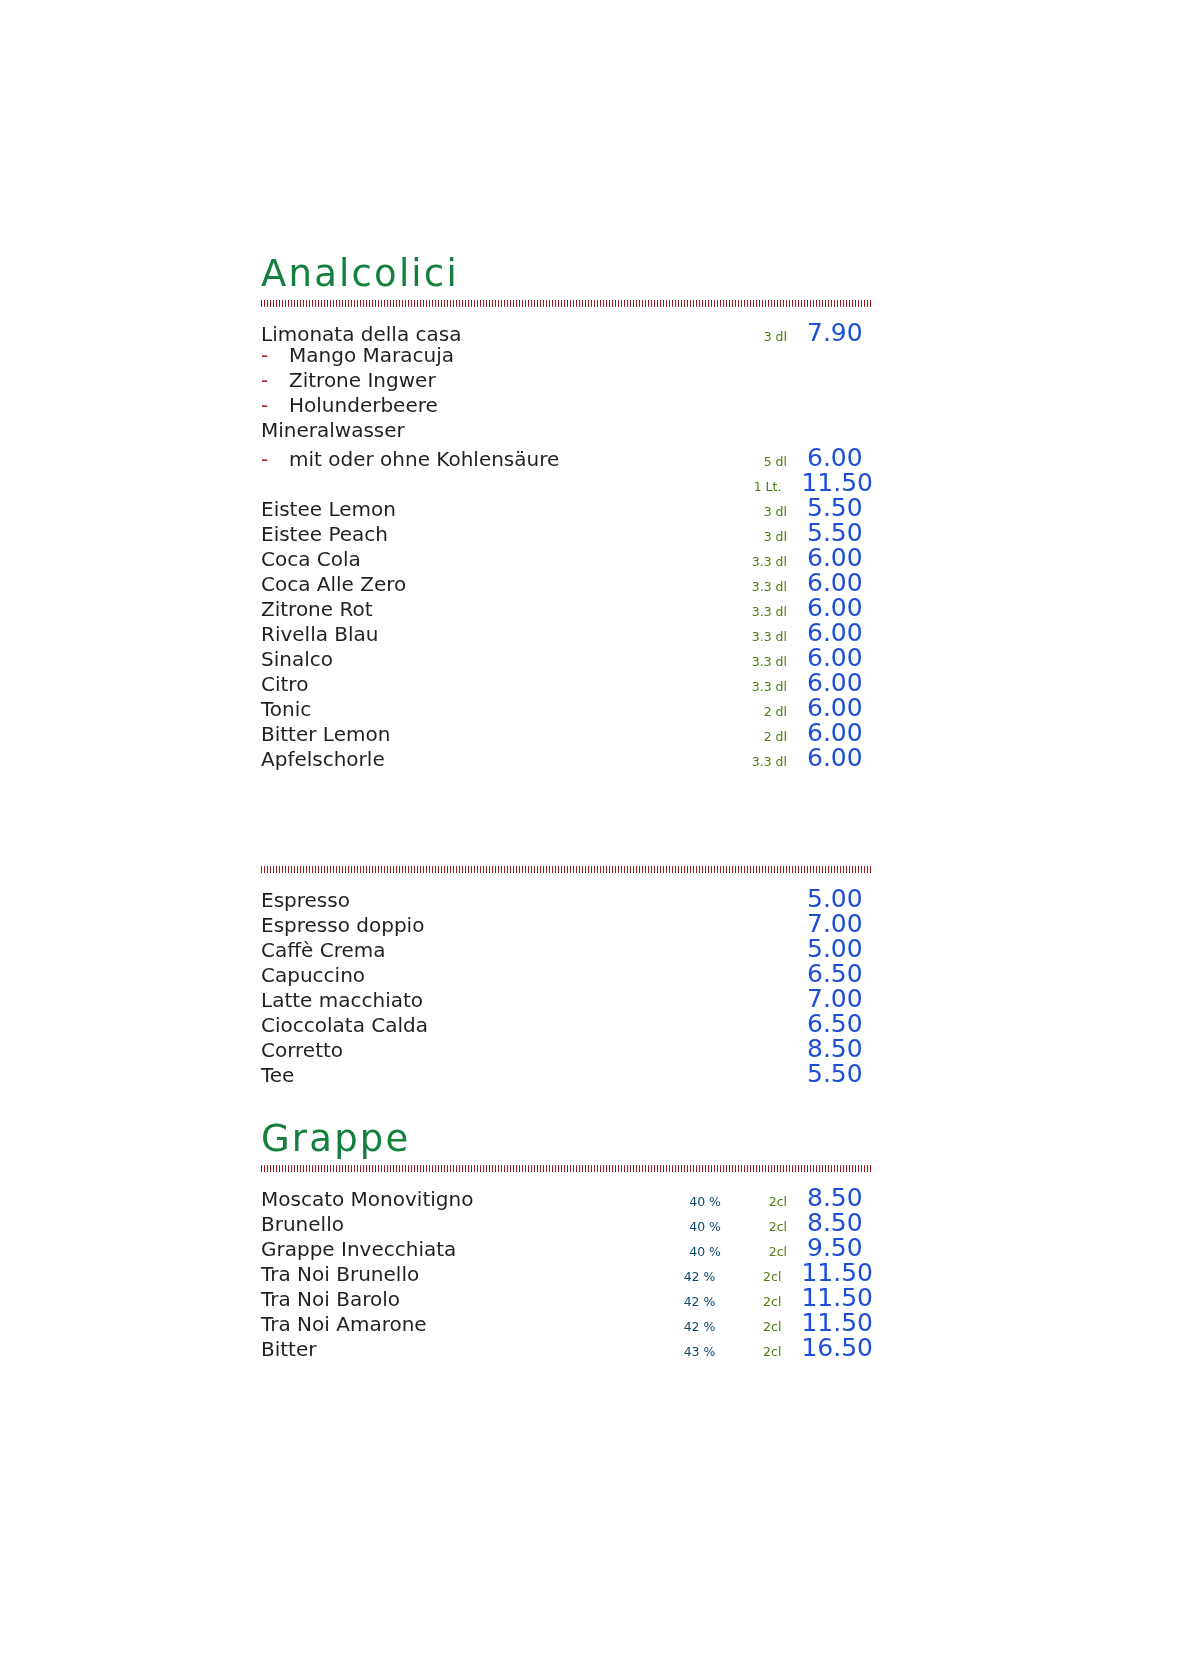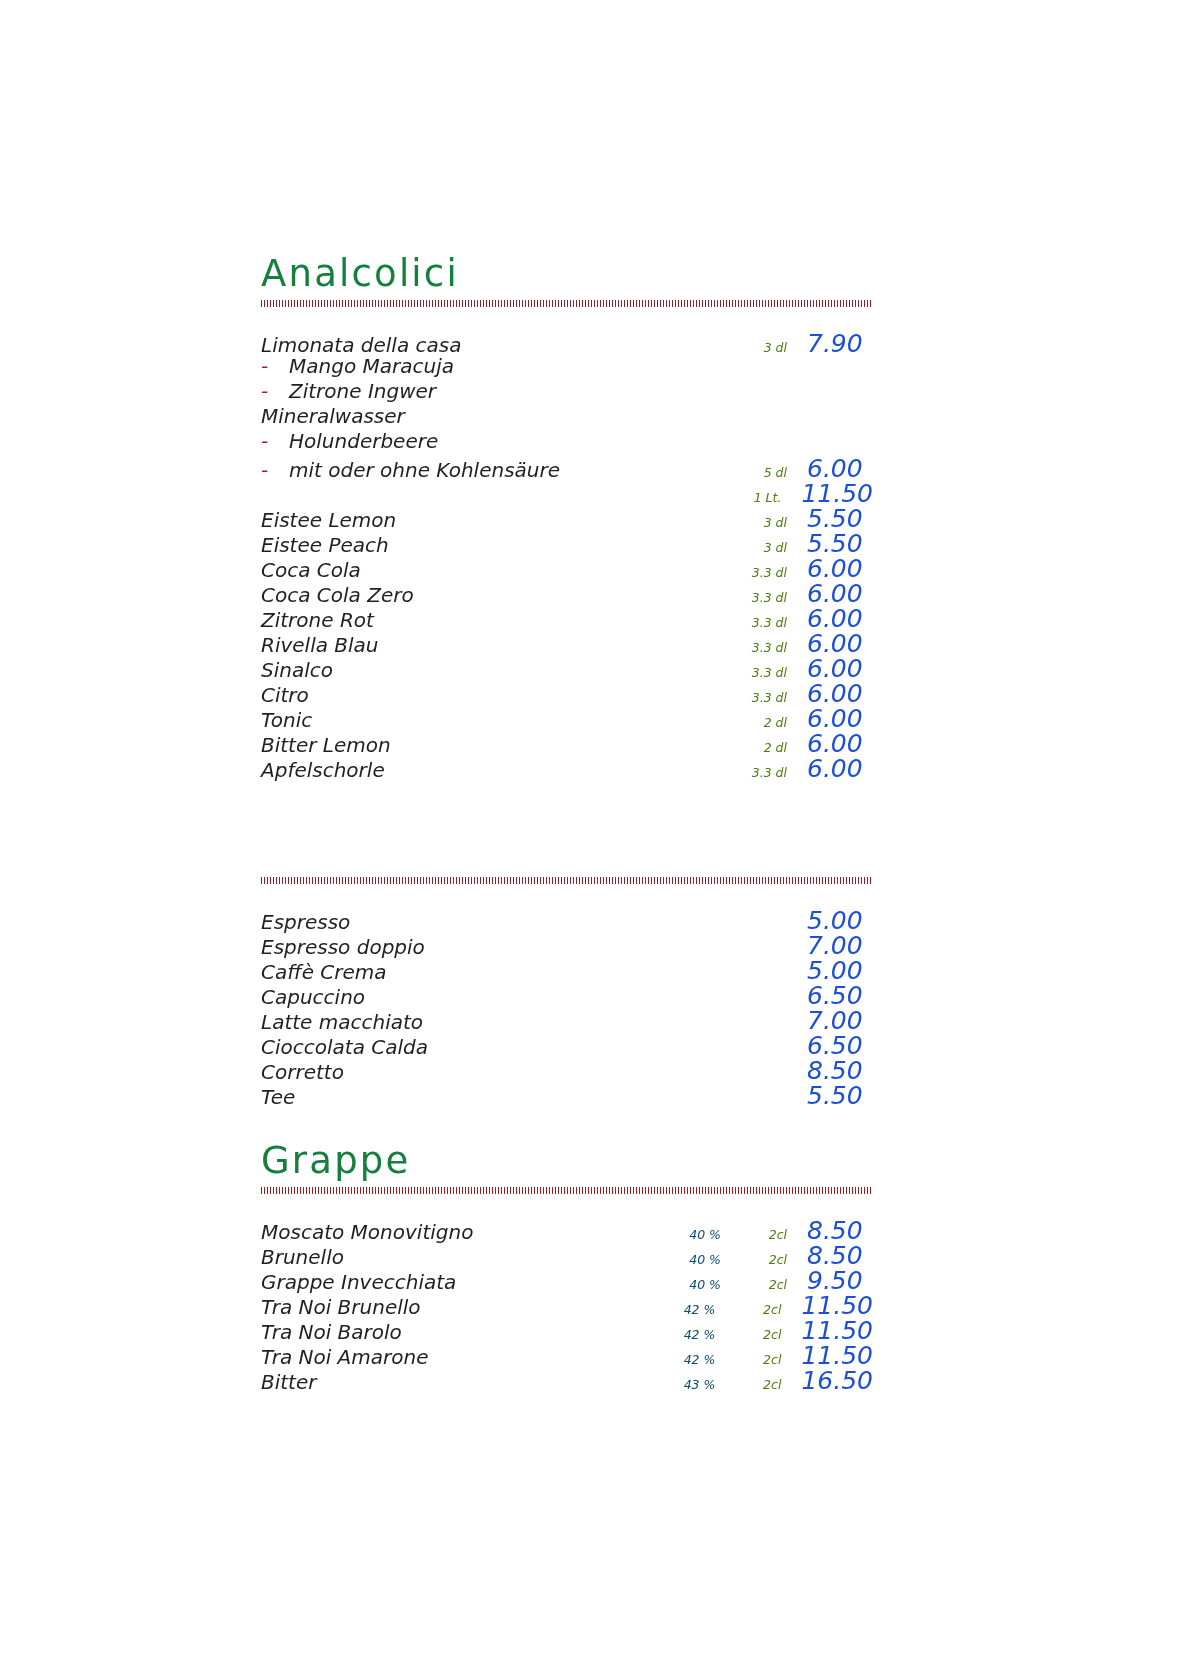--- a/index.html
+++ b/index.html
@@ -57,21 +57,21 @@
       to right,
       #9e1b20 0px, #9e1b20 1px,
       rgba(255,255,255,0) 1px, rgba(255,255,255,0) 3px
     );
     background-size: 100% 7px;
     background-repeat: repeat-x;
     background-position: 0 0;
   }
 
   
-  .items { margin-top: 22px; font-style: italic; }
+  .items { margin-top: 11px; }
 
   .row {
     display: flex;
     align-items: baseline;
     height: 25px;
   }
 
   .row .name {
     flex: 0 0 auto;
     font-size: 20px;
@@ -140,34 +140,34 @@
           <div class="size"></div>
           <div class="price"></div>
         </div>
         <div class="row sub">
           <div class="name"><span class="dash">-</span><span class="txt">Zitrone Ingwer</span></div>
           <div class="spacer"></div>
           <div class="pct"></div>
           <div class="size"></div>
           <div class="price"></div>
         </div>
-        <div class="row">
-          <div class="name">Mineralwasser</div>
-          <div class="spacer"></div>
-          <div class="pct"></div>
-          <div class="size"></div>
-          <div class="price"></div>
-        </div>
         <div class="row sub">
           <div class="name"><span class="dash">-</span><span class="txt">Holunderbeere</span></div>
           <div class="spacer"></div>
           <div class="pct"></div>
           <div class="size"></div>
           <div class="price"></div>
         </div>
+        <div class="row">
+          <div class="name">Mineralwasser</div>
+          <div class="spacer"></div>
+          <div class="pct"></div>
+          <div class="size"></div>
+          <div class="price"></div>
+        </div>
         <div class="row sub">
           <div class="name"><span class="dash">-</span><span class="txt">mit oder ohne Kohlensäure</span></div>
           <div class="spacer"></div>
           <div class="pct"></div>
           <div class="size">5 dl</div>
           <div class="price">6.00</div>
         </div>
         <div class="row">
           <div class="name"></div>
           <div class="spacer"></div>
@@ -190,21 +190,21 @@
           <div class="price">5.50</div>
         </div>
         <div class="row">
           <div class="name">Coca Cola</div>
           <div class="spacer"></div>
           <div class="pct"></div>
           <div class="size">3.3 dl</div>
           <div class="price">6.00</div>
         </div>
         <div class="row">
-          <div class="name">Coca Cola Zero</div>
+          <div class="name">Coca Alle Zero</div>
           <div class="spacer"></div>
           <div class="pct"></div>
           <div class="size">3.3 dl</div>
           <div class="price">6.00</div>
         </div>
         <div class="row">
           <div class="name">Zitrone Rot</div>
           <div class="spacer"></div>
           <div class="pct"></div>
           <div class="size">3.3 dl</div>

